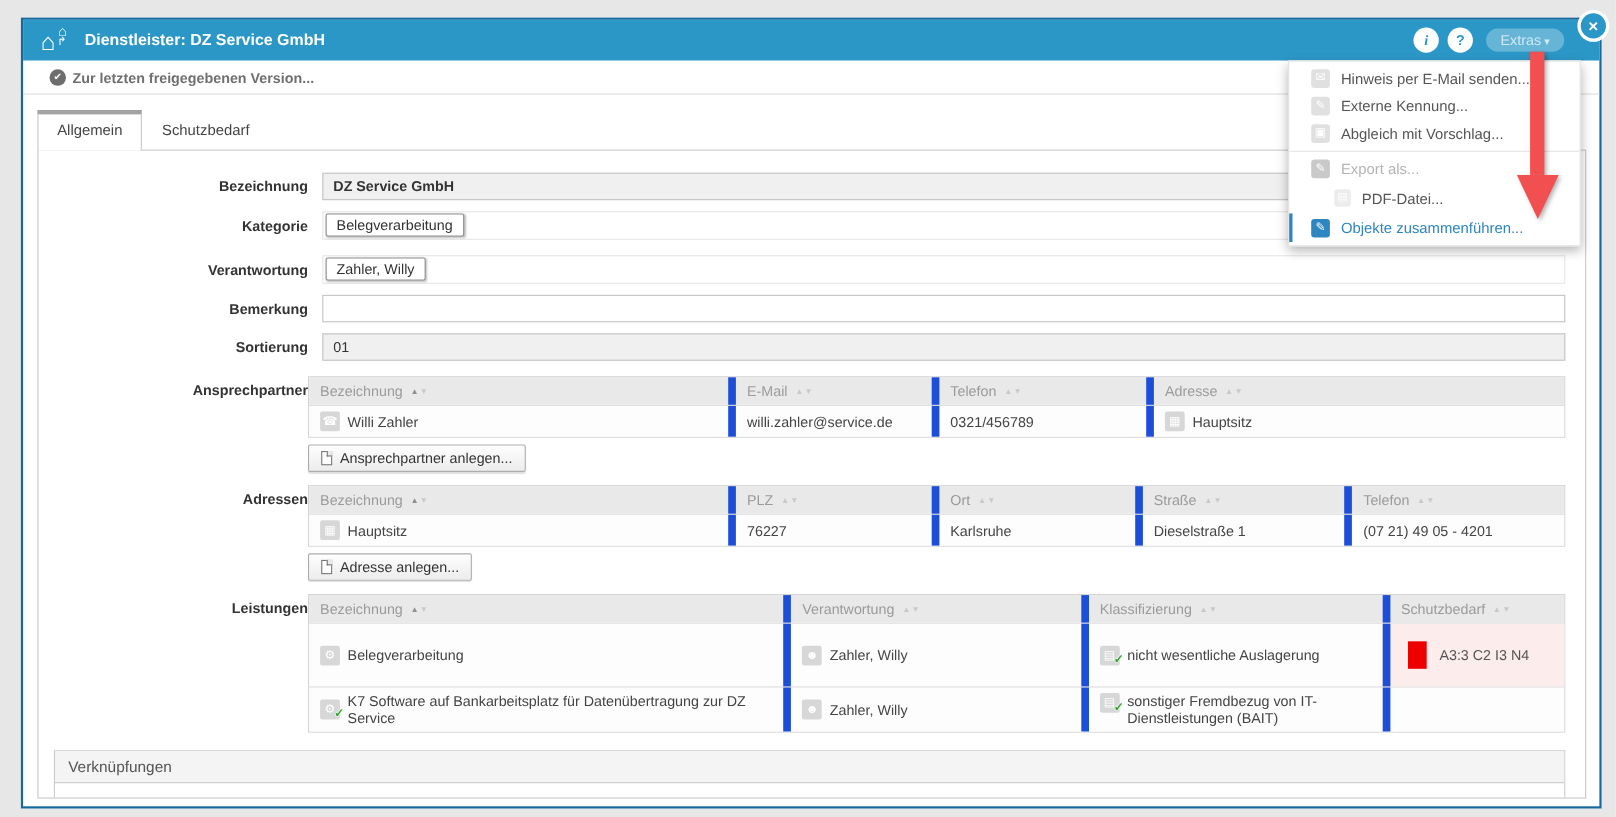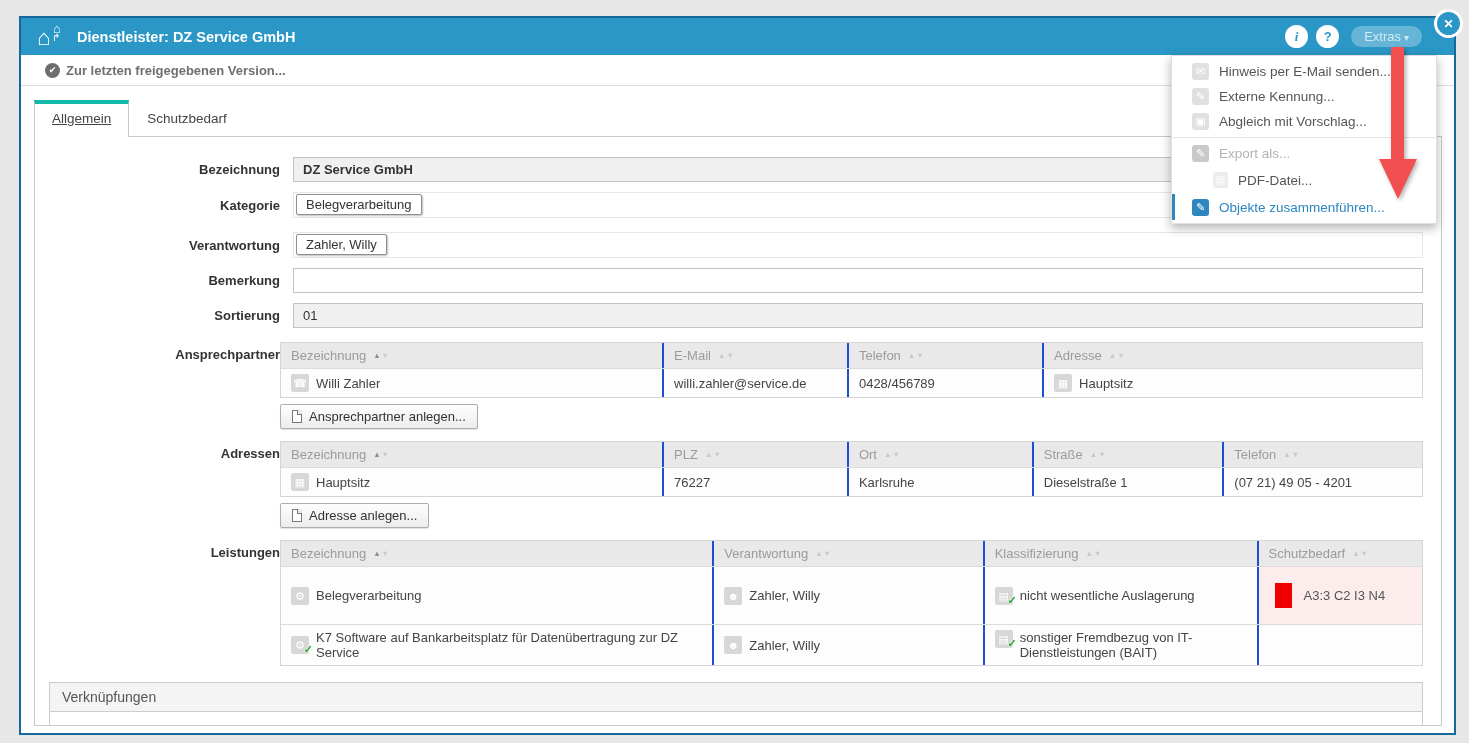--- a/index.html
+++ b/index.html
@@ -35,22 +35,22 @@
   .toolbar { height:31px; border-bottom:1px solid #dcdcdc; display:flex; align-items:center;
              padding-left:24px; flex:none; }
   .chk-circ { width:15px; height:15px; border-radius:50%; background:#6e6e6e; color:#fff; font-size:9px;
               display:flex; align-items:center; justify-content:center; margin-right:6px; }
   .toolbar .tlink { color:#6f6f6f; font-size:13px; font-weight:bold; cursor:pointer; }
 
   
   .content { flex:1; padding:9px 12px 7px 13px; display:flex; flex-direction:column; min-height:0; }
   .tabs { display:flex; align-items:flex-end; height:41px; flex:none; }
   .tab { font-size:13.5px; color:#444; padding:10px 18px; cursor:pointer; }
-  .tab.active { background:#fff; border:1px solid #c9c9c9; border-bottom:none; border-top:4px solid #14b8a6;
-                padding:7px 17px 11px; position:relative; z-index:2; margin-bottom:-1px;text-decoration:underline; }
+  .tab.active { background:#fff; border:1px solid #c9c9c9; border-bottom:none; border-top:4px solid #a3a3a3;
+                padding:7px 17px 11px; position:relative; z-index:2; margin-bottom:-1px; }
   .panel { flex:1; border:1px solid #c9c9c9; background:#fff; padding:20px 18px 0 0; overflow:hidden; }
 
   
   .frow { display:grid; grid-template-columns:245px 1fr; column-gap:13px; align-items:center; margin-bottom:10px; }
   .frow.gap { margin-bottom:14px; }
   .flabel { text-align:right; font-size:13px; color:#333; font-weight:600; }
   .tinput { width:100%; height:25px; border:1px solid #c3c3c3; font-family:inherit; font-size:13px;
             color:#333; padding:0 9px; background:#fff; }
   .tinput.ro { background:#f0f0f0; }
   .tinput.bold { font-weight:bold; }
@@ -62,21 +62,21 @@
   .srow { display:grid; grid-template-columns:245px 1fr; margin-bottom:12px; }
   .slabel { text-align:right; font-size:13px; color:#333; font-weight:600; padding-top:5px; }
 
   .tbl { border:1px solid #d4d4d4; font-size:13px; background:#fdfdfd; }
   .thead, .trow { display:grid; }
   .t1 .thead, .t1 .trow { grid-template-columns:33.4% 16.2% 17.1% auto; }
   .t2 .thead, .t2 .trow { grid-template-columns:33.4% 16.2% 16.2% 16.7% auto; }
   .t3 .thead, .t3 .trow { grid-template-columns:37.8% 23.7% 24.0% auto; }
   .thead { background:#e9e9e9; }
   .th { padding:5px 10px; color:#9b9b9b; display:flex; align-items:center; gap:7px; cursor:pointer; }
-  .th + .th, .td + .td { border-left:2px solid #1d4ed8; }
+  .th + .th, .td + .td { border-left:7px solid #1d4ed8; }
   .trow { border-top:1px solid #dcdcdc; background:#fdfdfd; }
   .td { padding:5px 10px; color:#444; display:flex; align-items:center; gap:7px; }
   .sort { display:inline-flex; font-size:7.5px; letter-spacing:1px; }
   .sort .up { color:#c9c9c9; font-style:normal; } .sort .dn { color:#c9c9c9; font-style:normal; }
   .sort.sorted .up { color:#8f8f8f; }
 
   .cico { position:relative; width:18px; height:18px; background:#d7d7d7; border-radius:2px; flex:none;
           color:#fff; font-size:11px; line-height:18px; text-align:center; }
   .cico .chk { position:absolute; right:-4px; bottom:-4px; color:#2ea52e; font-size:11px; font-weight:bold;
                font-style:normal; text-shadow:0 0 2px #fff, 0 0 2px #fff; }
@@ -222,21 +222,21 @@
               </div>
               <div class="trow">
                 <span class="td">
                     <span class="cico"><span>☎</span></span>
                     <span>Willi Zahler</span>
                   </span>
                 <span class="td">
                     <span>willi.zahler@service.de</span>
                   </span>
                 <span class="td">
-                    <span>0428/456789</span>
+                    <span>0321/456789</span>
                   </span>
                 <span class="td">
                     <span class="cico"><span>▦</span></span>
                     <span>Hauptsitz</span>
                   </span>
               </div>
             </div>
             <span class="add-btn">
               <span class="page-ico"></span>
               <span>Ansprechpartner anlegen...</span>

